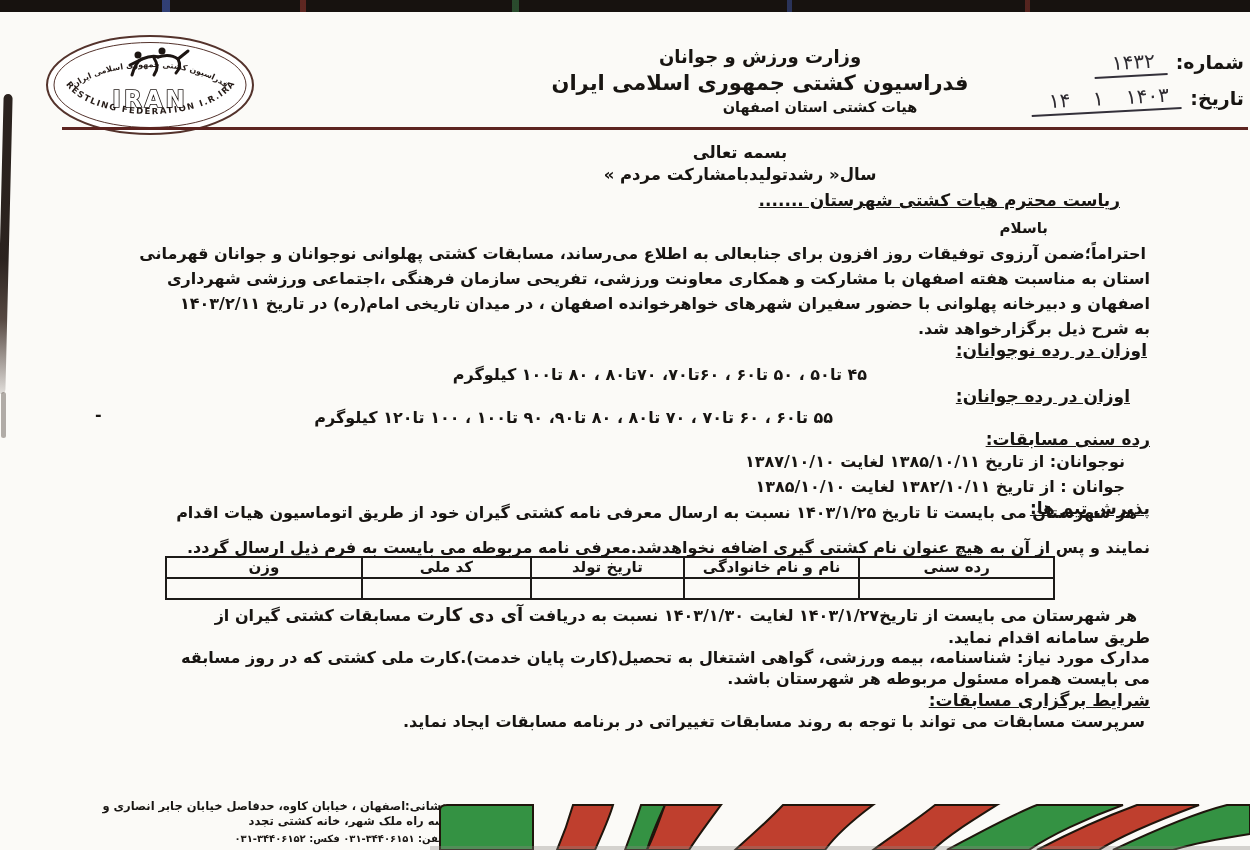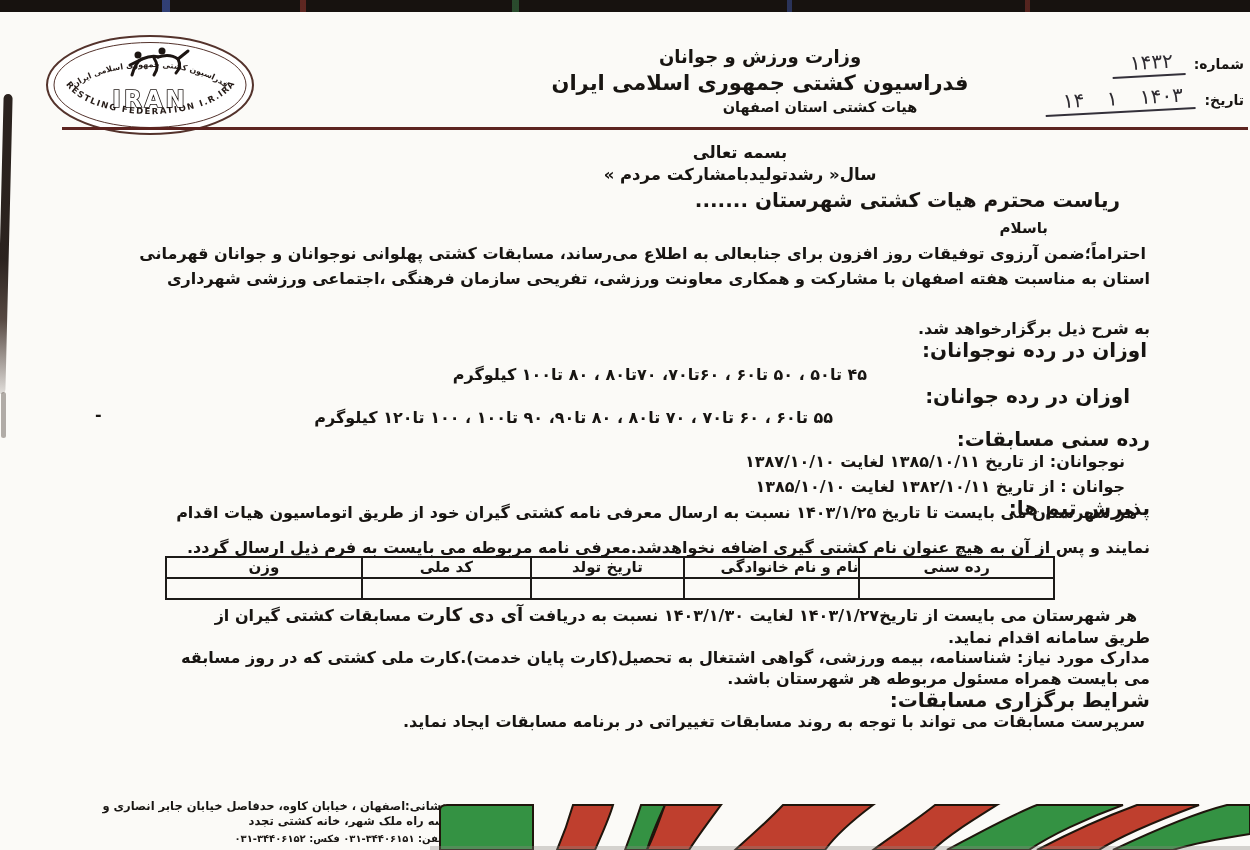--- a/index.html
+++ b/index.html
@@ -20,29 +20,29 @@
   .left-streak-tail{position:absolute;left:1px;top:392px;width:5px;height:46px;border-radius:4px;
     background:rgba(40,26,18,.35);}
   
   .logo{position:absolute;left:42px;top:33px;width:216px;height:104px;}
   .hdr-center{position:absolute;left:520px;top:46px;width:480px;text-align:center;direction:rtl;}
   .hdr-ministry{font-size:18px;font-weight:bold;letter-spacing:.5px;}
   .hdr-federation{font-size:21px;font-weight:bold;margin-top:4px;letter-spacing:1px;}
   .hdr-board{font-size:14.5px;font-weight:bold;margin-top:4px;transform:translateX(60px);}
   .hdr-meta{position:absolute;right:6px;top:50px;width:240px;direction:rtl;}
   .meta-row{white-space:nowrap;text-align:right;margin-bottom:9px;}
-  .meta-label{font-size:14px;font-weight:bold;}
+  .meta-label{font-size:19px;font-weight:bold;}
   .hand{display:inline-block;font-size:20px;font-weight:500;color:#2e2b31;word-spacing:16px;
         border-bottom:2px solid #33303a;padding:0 12px 1px 18px;transform:rotate(-3deg);margin-right:4px;}
   .rule{position:absolute;left:62px;top:127px;width:1186px;height:3px;background:#5d2420;}
   
   .line{position:absolute;direction:rtl;white-space:nowrap;font-weight:bold;font-size:16px;line-height:20px;}
   .center-line{position:absolute;left:230px;width:1020px;text-align:center;direction:rtl;
                font-weight:bold;white-space:nowrap;}
-  .h{font-size:20px;}
+  .h{font-size:17px;text-decoration:underline;}
   .idbold{font-size:18px;font-weight:bold;}
   
   .reg-table{position:absolute;left:165px;top:556px;width:890px;border-collapse:collapse;direction:rtl;}
   .reg-table th,.reg-table td{border:2px solid #1c1a18;font-size:15px;font-weight:bold;
     text-align:center;padding:0;height:19px;line-height:19px;}
   
   .footer{position:absolute;left:36px;top:799px;width:410px;text-align:right;direction:rtl;}
   .footer div{font-size:11.5px;font-weight:bold;line-height:15px;}
   .footer .phones{font-size:10px;margin-top:2px;letter-spacing:.3px;}
   .stripes{position:absolute;left:437px;top:798px;width:813px;height:52px;overflow:hidden;}
@@ -103,20 +103,21 @@
   <div class="rule"></div>
 
   <div class="center-line" style="top:143px;font-size:16.5px;">بسمه تعالی</div>
   <div class="center-line" style="top:165px;font-size:16.5px;">سال« رشدتولیدبامشارکت مردم »</div>
 
   <div class="line h" style="top:190px;right:130px;">ریاست محترم هیات کشتی شهرستان .......</div>
   <div class="line" style="top:218px;right:202px;font-size:15px;">باسلام</div>
 
   <div class="line" style="top:244px;right:104px;">احتراماً؛ضمن آرزوی توفیقات روز افزون برای جنابعالی به اطلاع می‌رساند، مسابقات کشتی پهلوانی نوجوانان و جوانان قهرمانی</div>
   <div class="line" style="top:269px;right:100px;">استان به مناسبت هفته اصفهان با مشارکت و همکاری معاونت ورزشی، تفریحی سازمان فرهنگی ،اجتماعی ورزشی شهرداری</div>
+  <div class="line" style="top:294px;right:100px;">اصفهان و دبیرخانه پهلوانی با حضور سفیران شهرهای خواهرخوانده اصفهان ، در میدان تاریخی امام(ره) در تاریخ ۱۴۰۳/۲/۱۱</div>
   <div class="line" style="top:319px;right:100px;">به شرح ذیل برگزارخواهد شد.</div>
 
   <div class="line h" style="top:340px;right:103px;">اوزان در رده نوجوانان:</div>
   <div class="line" style="top:365px;right:383px;">۴۵ تا۵۰ ، ۵۰ تا۶۰ ، ۶۰تا۷۰، ۷۰تا۸۰ ، ۸۰ تا۱۰۰ کیلوگرم</div>
 
   <div class="line h" style="top:386px;right:120px;">اوزان در رده جوانان:</div>
   <div class="line" style="top:408px;right:417px;">۵۵ تا۶۰ ، ۶۰ تا۷۰ ، ۷۰ تا۸۰ ، ۸۰ تا۹۰، ۹۰ تا۱۰۰ ، ۱۰۰ تا۱۲۰ کیلوگرم</div>
   <div class="line" style="top:405px;left:95px;">-</div>
 
   <div class="line h" style="top:429px;right:100px;">رده سنی مسابقات:</div>
@@ -124,21 +125,21 @@
   <div class="line" style="top:477px;right:125px;">جوانان : از تاریخ ۱۳۸۲/۱۰/۱۱ لغایت ۱۳۸۵/۱۰/۱۰</div>
 
   <div class="line h" style="top:498px;right:100px;">پذیرش تیم ها:</div>
   <div class="line" style="top:503px;right:113px;">هر شهرستان می بایست تا تاریخ ۱۴۰۳/۱/۲۵ نسبت به ارسال معرفی نامه کشتی گیران خود از طریق اتوماسیون هیات اقدام</div>
   <div class="line" style="top:538px;right:100px;">نمایند و پس از آن به هیچ عنوان نام کشتی گیری اضافه نخواهدشد.معرفی نامه مربوطه می بایست به فرم ذیل ارسال گردد.</div>
 
   <table class="reg-table">
     <tbody>
         <tr>
       <th style="width:180px;">رده سنی</th>
-      <th style="width:162px;text-align:right;">نام و نام خانوادگی</th>
+      <th style="width:162px;">نام و نام خانوادگی</th>
       <th style="width:141px;">تاریخ تولد</th>
       <th style="width:156px;">کد ملی</th>
       <th style="width:181px;">وزن</th>
     </tr>
     <tr>
       <td></td>
           <td></td>
           <td></td>
       <td></td>
           <td></td>

